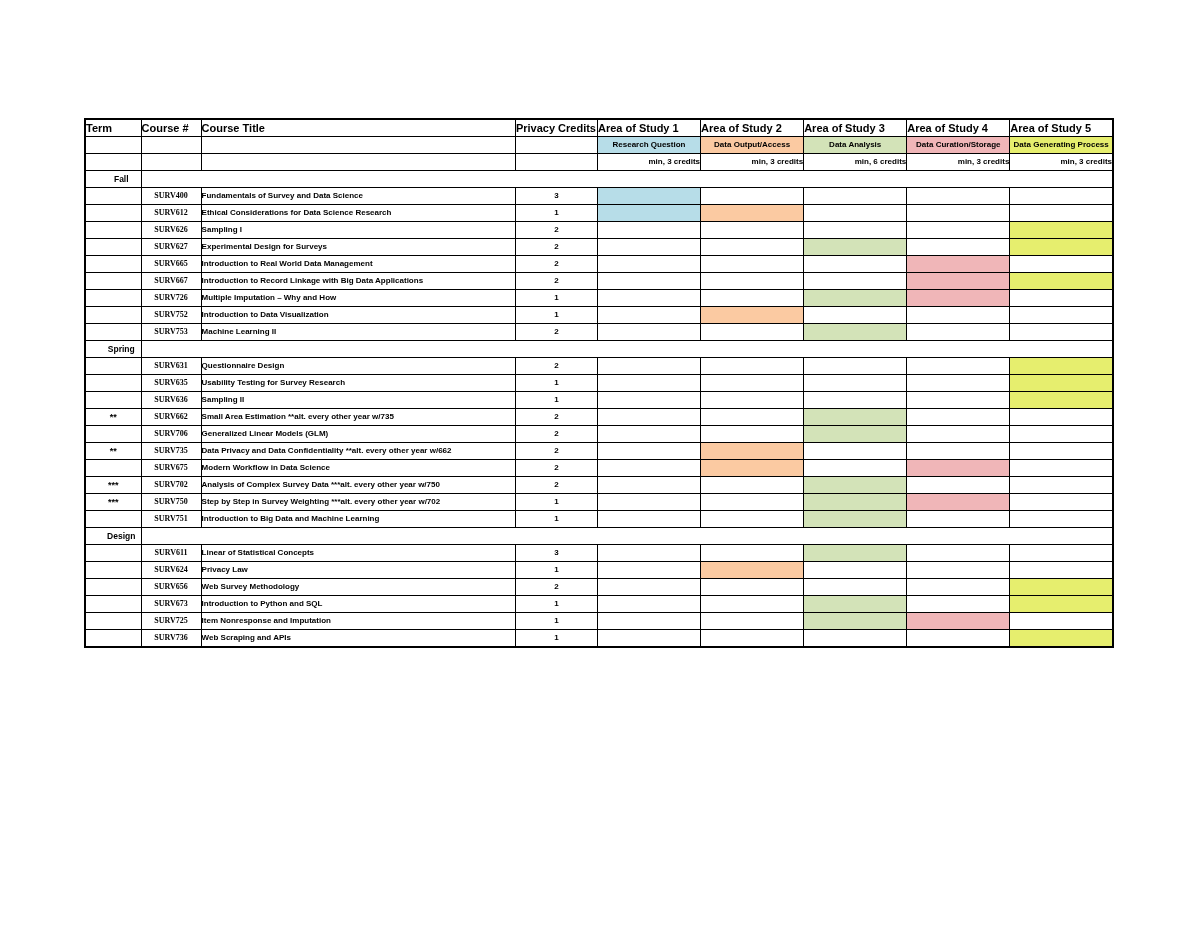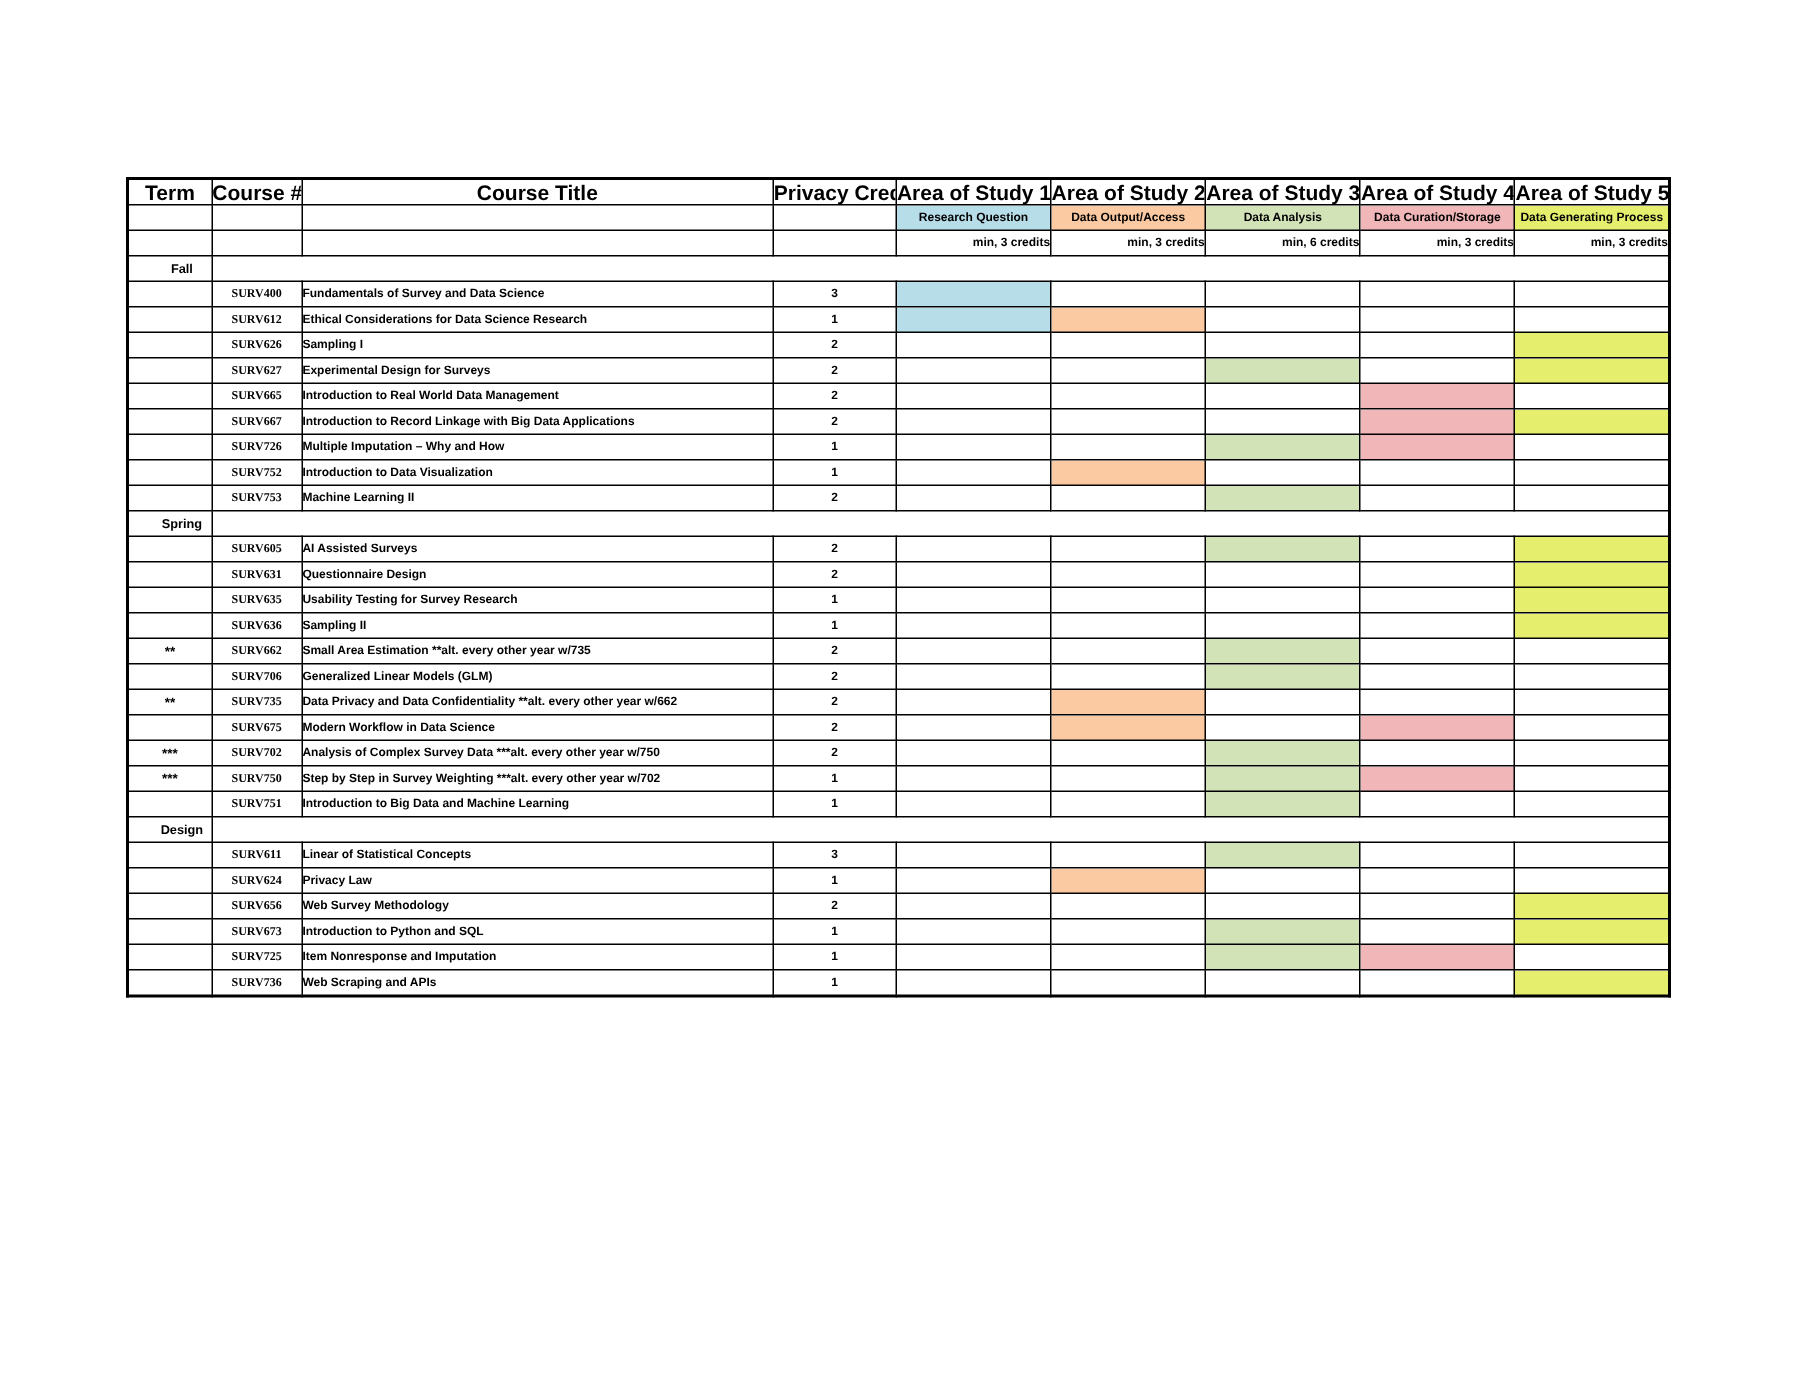--- a/index.html
+++ b/index.html
@@ -38,23 +38,22 @@
     background: #ffffff;
   }
   
   col.c-term     { width: 56px; }
   col.c-num      { width: 60px; }
   col.c-title    { width: 314px; }
   col.c-credits  { width: 82px; }
   col.c-area     { width: 103px; }
 
   .hdr {
-    text-align: center;
-    font-weight: bold;
-    font-size: 14px;
+    font-weight: bold;
+    font-size: 11px;
   }
   .hdr-area-name {
     text-align: center;
     font-weight: bold;
     font-size: 8px;
     margin-left: 14px;
   }
   .hdr-credits-min {
     text-align: right;
     font-weight: bold;
@@ -260,31 +259,20 @@
           <td class="area-cell fill-green"></td>
           <td class="area-cell fill-none"></td>
           <td class="area-cell fill-none"></td>
         </tr>
         <tr class="term-band">
           <td class="term-label">Spring</td>
           <td colspan="8"></td>
         </tr>
         <tr class="row-courses">
           <td class="term-mark"></td>
-          <td class="course-num">SURV605</td>
-          <td class="course-title">AI Assisted Surveys</td>
-          <td class="credits">2</td>
-          <td class="area-cell fill-none"></td>
-          <td class="area-cell fill-none"></td>
-          <td class="area-cell fill-green"></td>
-          <td class="area-cell fill-none"></td>
-          <td class="area-cell fill-yellow"></td>
-        </tr>
-        <tr class="row-courses">
-          <td class="term-mark"></td>
           <td class="course-num">SURV631</td>
           <td class="course-title">Questionnaire Design</td>
           <td class="credits">2</td>
           <td class="area-cell fill-none"></td>
           <td class="area-cell fill-none"></td>
           <td class="area-cell fill-none"></td>
           <td class="area-cell fill-none"></td>
           <td class="area-cell fill-yellow"></td>
         </tr>
         <tr class="row-courses">

